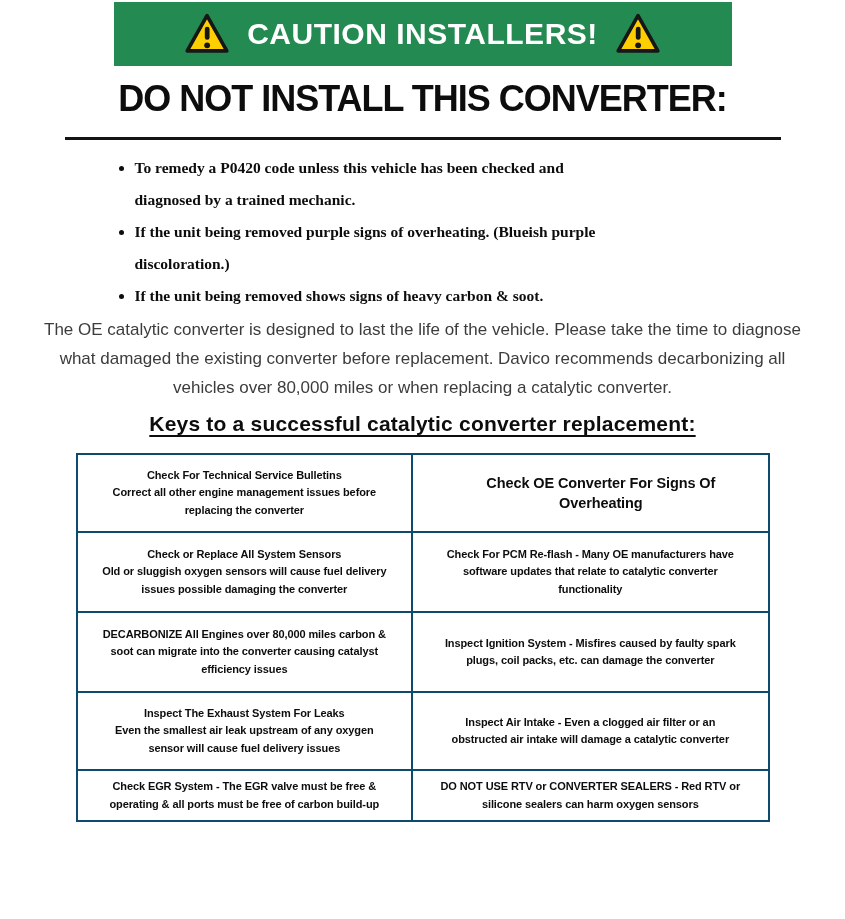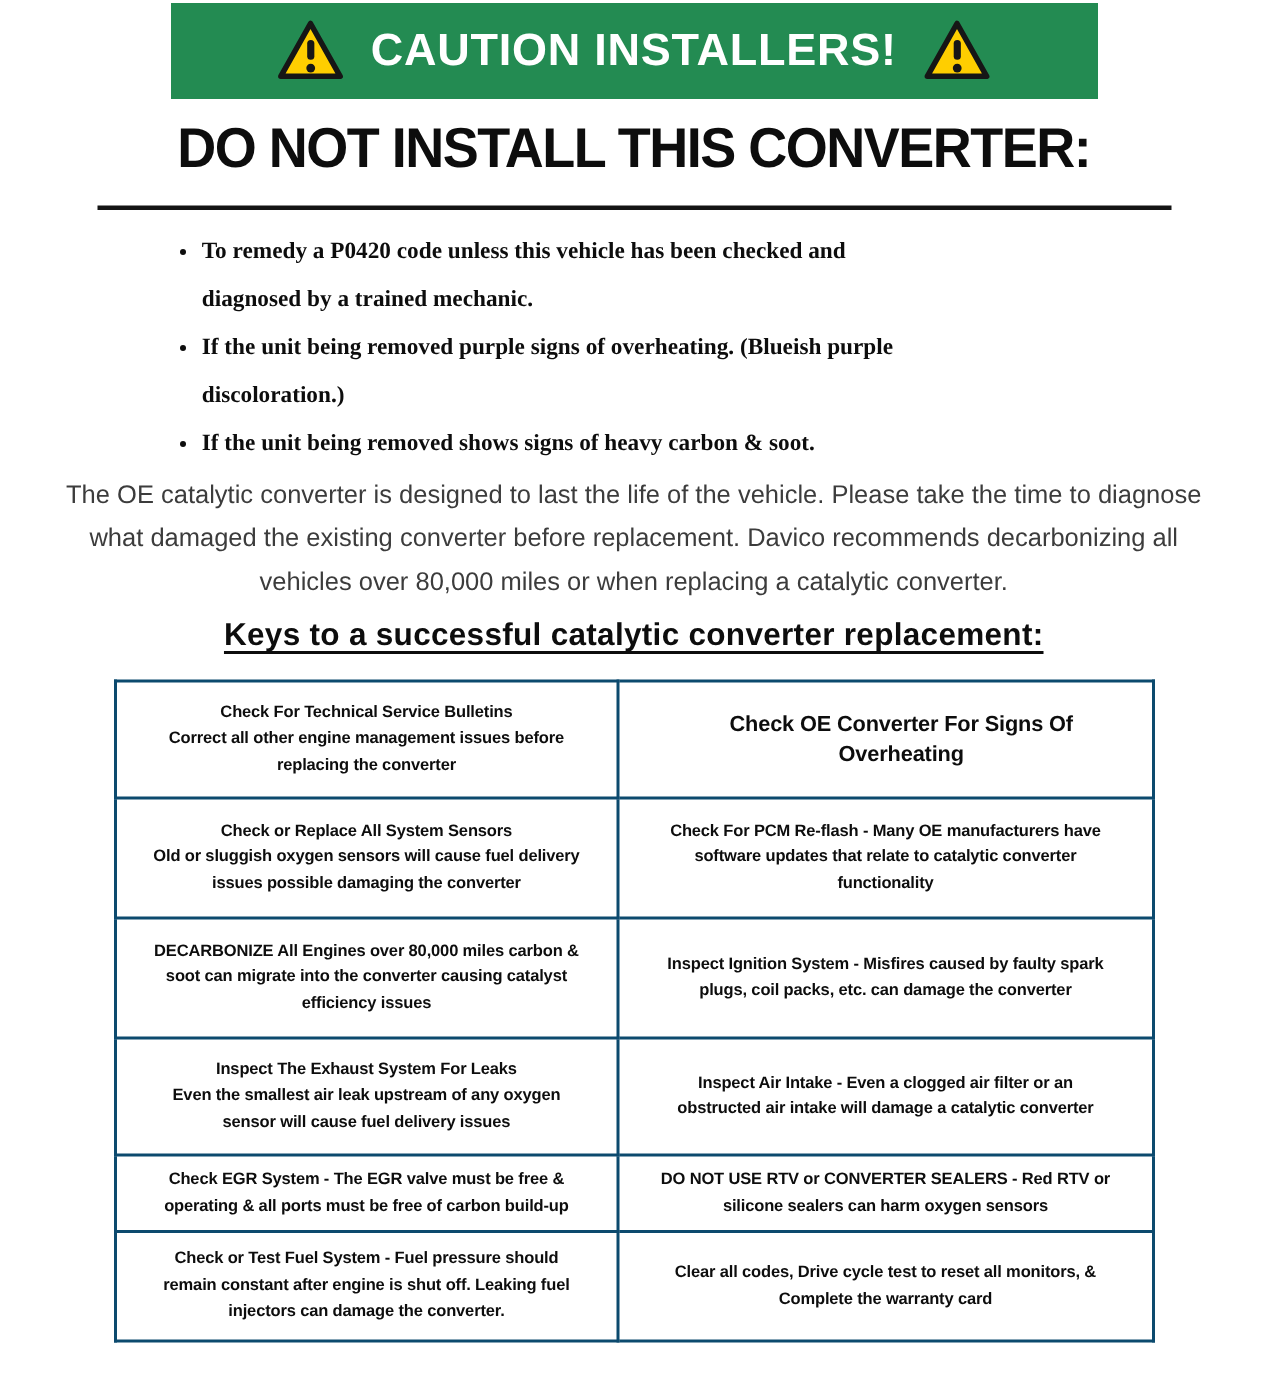--- a/index.html
+++ b/index.html
@@ -158,23 +158,16 @@
 sensor will cause fuel delivery issues</td>
         <td>Inspect Air Intake - Even a clogged air filter or an
 obstructed air intake will damage a catalytic converter</td>
       </tr>
       <tr>
         <td>Check EGR System - The EGR valve must be free &amp;
 operating &amp; all ports must be free of carbon build-up</td>
         <td>DO NOT USE RTV or CONVERTER SEALERS - Red RTV or
 silicone sealers can harm oxygen sensors</td>
       </tr>
-      <tr>
-        <td>Check or Test Fuel System - Fuel pressure should
-remain constant after engine is shut off.  Leaking fuel
-injectors can damage the converter.</td>
-        <td>Clear all codes,  Drive cycle test to reset all monitors, &amp;
-Complete the warranty card</td>
-      </tr>
     </tbody>
   </table>
 
 </div>
 
 </body></html>

